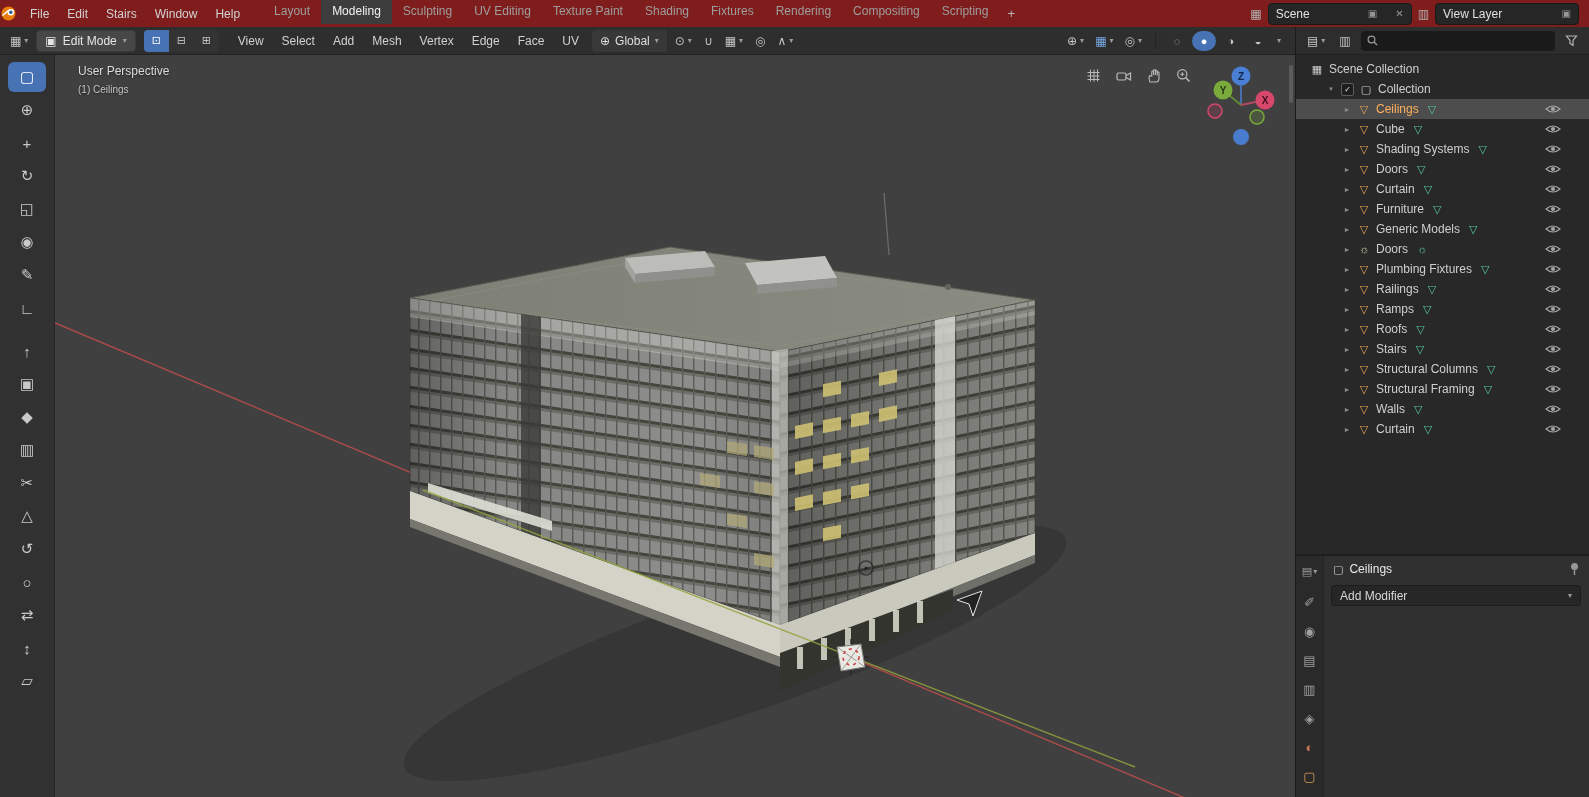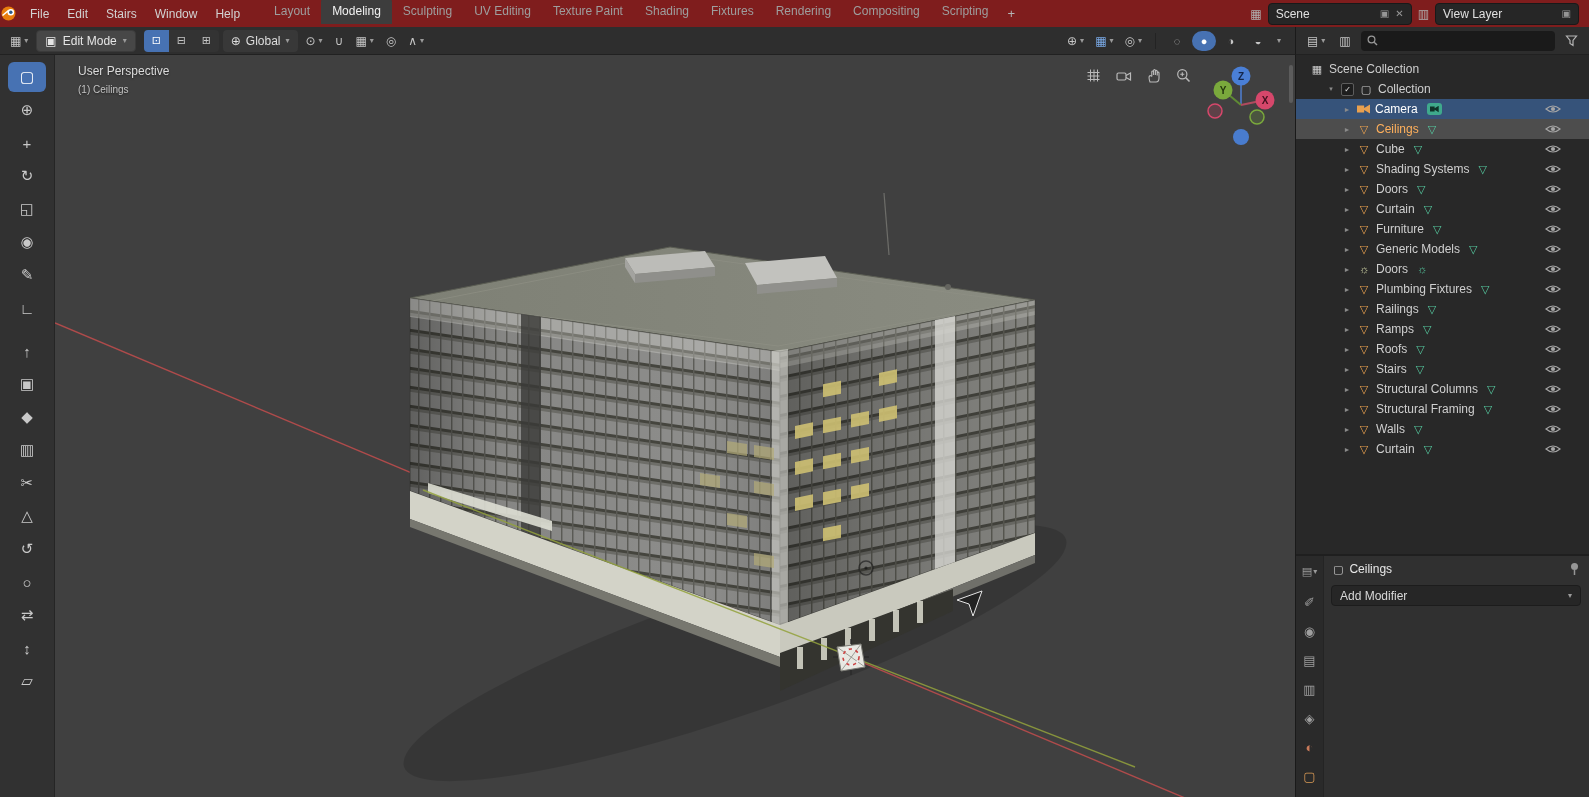--- a/index.html
+++ b/index.html
@@ -14,21 +14,21 @@
   .menus{display:flex}
   .menu-item{background:none;border:none;color:#d2d2d2;font-size:12px;padding:0 9px;height:27px;font-family:inherit}
   .ws-tabs{display:flex;margin-left:14px;height:33px}
   .ws-tab{background:transparent;border:none;color:#9e9e9e;font-size:12px;padding:0 11px;height:27px;
           border-radius:5px 5px 0 0;font-family:inherit}
   .ws-tab.active{background:#3d3d3d;color:#f2f2f2}
   .tab-add{background:transparent;border:none;color:#b5b5b5;padding:0 8px;font-size:13px;font-family:inherit}
   .topbar-right{margin-left:auto;display:flex;align-items:center;gap:6px;padding-right:10px}
   .tb-icon{color:#b0b0b0;font-size:12px}
   .tb-field{display:flex;align-items:center;background:#262626;border:1px solid #191919;border-radius:4px;
-            height:20px;padding:0 7px;gap:6px;min-width:128px}
+            height:20px;padding:0 7px;gap:18px;min-width:128px}
   .tb-field .fval{flex:1;color:#e0e0e0}
   .tb-mini{color:#969696;font-size:10px}
 
   
   .row2{display:flex;height:28px}
   .vp-header{width:1295px;display:flex;align-items:center;background:#2e2e2e;border-bottom:1px solid #212121;
              padding:0 6px;gap:4px;box-sizing:border-box}
   .ol-header{flex:1;display:flex;align-items:center;background:#2d2d2d;border-bottom:1px solid #212121;
              border-left:1px solid #1a1a1a;padding:0 7px;gap:6px}
   .hbtn{display:flex;align-items:center;gap:3px;background:transparent;border:none;color:#c4c4c4;
@@ -178,20 +178,30 @@
       <button class="mode-pill">
         <span>▣</span>
         <span>Edit Mode</span>
         <span class="chev">▾</span>
       </button>
       <div class="selgrp">
         <button class="selbtn active">⊡</button>
         <button class="selbtn">⊟</button>
         <button class="selbtn">⊞</button>
       </div>
+      <div class="tb-menus">
+          <button class="menu-item">View</button>
+          <button class="menu-item">Select</button>
+          <button class="menu-item">Add</button>
+          <button class="menu-item">Mesh</button>
+          <button class="menu-item">Vertex</button>
+          <button class="menu-item">Edge</button>
+          <button class="menu-item">Face</button>
+          <button class="menu-item">UV</button>
+        </div>
       <button class="pill">
         <span>⊕</span>
         <span>Global</span>
         <span class="chev">▾</span>
       </button>
       <button class="hbtn">
         <span>⊙</span>
         <span class="chev">▾</span>
       </button>
       <button class="hbtn">
@@ -479,33 +489,20 @@
           <span class="ol-oicon sc">▦</span>
           <span class="ol-label">Scene Collection</span>
         </div>
         <div class="ol-row coll-row">
           <span class="ol-disc">▾</span>
           <span class="ol-check">✓</span>
           <span class="ol-oicon coll">▢</span>
           <span class="ol-label">Collection</span>
         </div>
         <div id="ol-items">
-            <div class="ol-row selected">
-    <span class="ol-disc">►</span>
-    <span class="ol-oicon oi-camera"></span>
-    <span class="ol-label">Camera</span>
-    <span class="ol-dicon di-camera"></span>
-    <span class="ol-spacer"></span>
-    <span class="ol-eye">
-      <svg width="16" height="10" viewBox="0 0 16 10">
-                  <path d="M1 5 Q 8 -1 15 5 Q 8 11 1 5 Z" fill="none" stroke="#a5a5a5" stroke-width="1.2"></path>
-                  <circle cx="8" cy="5" r="2.1" fill="#a5a5a5"></circle>
-                </svg>
-    </span>
-  </div>
             <div class="ol-row active">
     <span class="ol-disc">►</span>
     <span class="ol-oicon oi-mesh">▽</span>
     <span class="ol-label">Ceilings</span>
     <span class="ol-dicon di-mesh">▽</span>
     <span class="ol-spacer"></span>
     <span class="ol-eye">
       <svg width="16" height="10" viewBox="0 0 16 10">
                   <path d="M1 5 Q 8 -1 15 5 Q 8 11 1 5 Z" fill="none" stroke="#a5a5a5" stroke-width="1.2"></path>
                   <circle cx="8" cy="5" r="2.1" fill="#a5a5a5"></circle>

